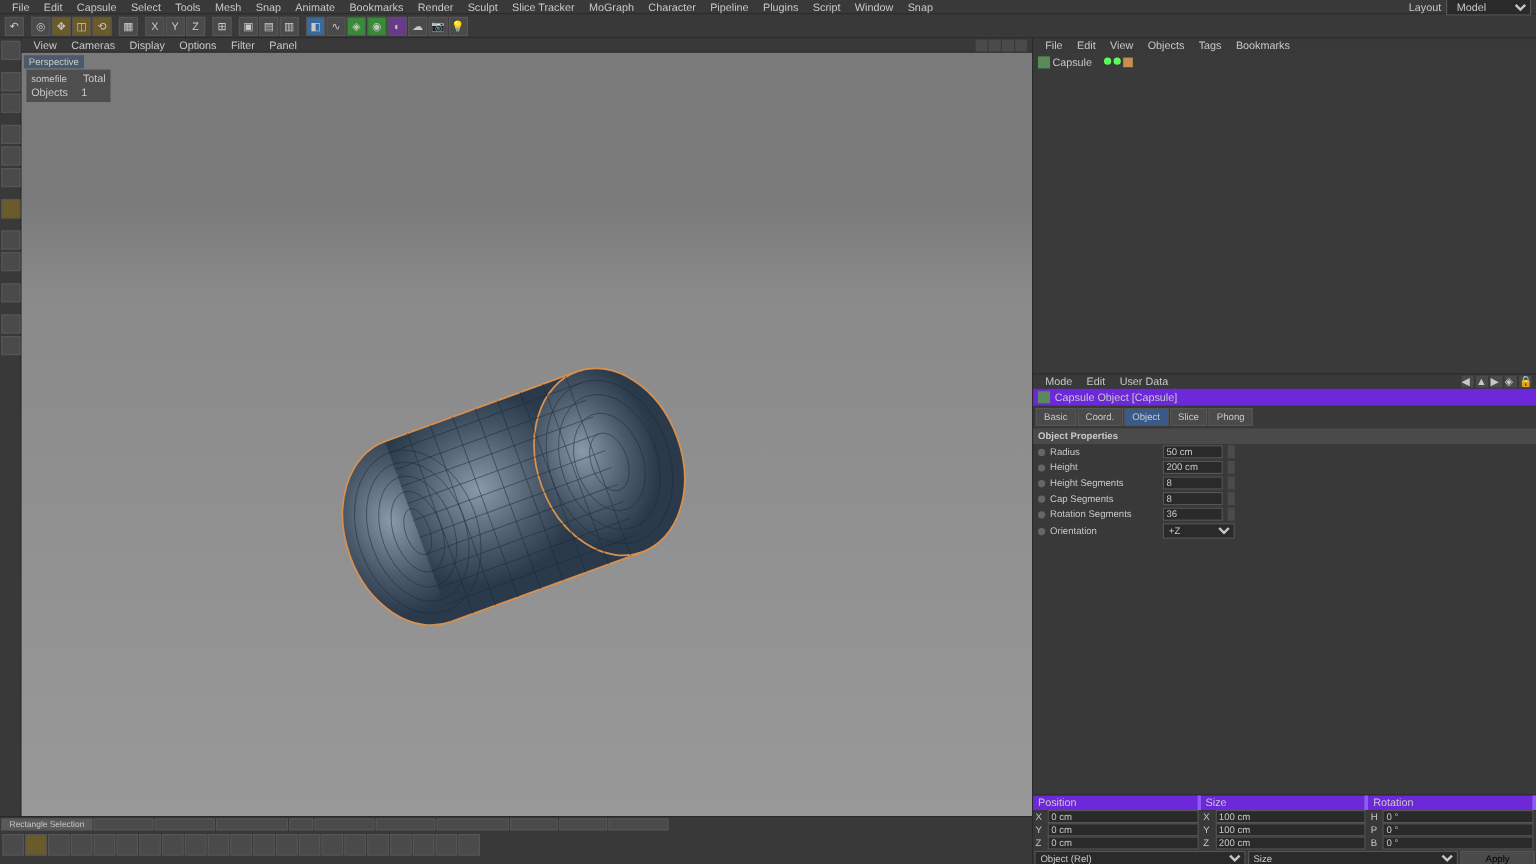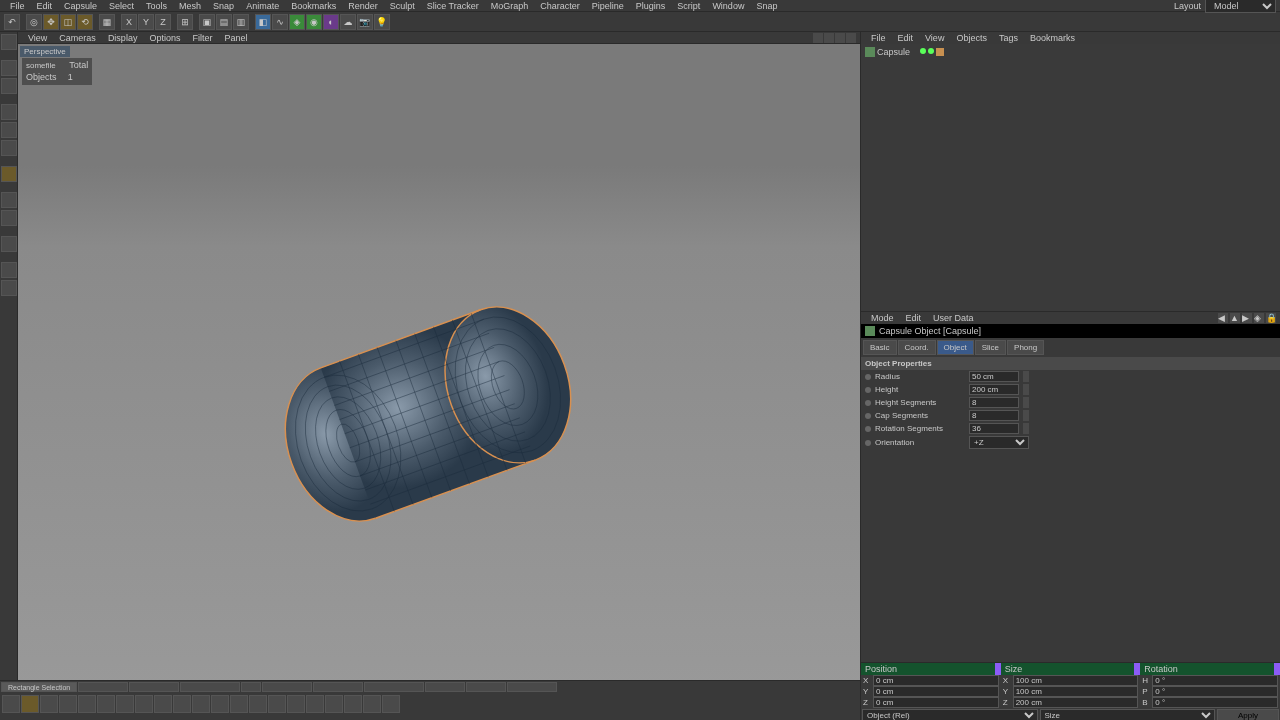--- a/index.html
+++ b/index.html
@@ -55,37 +55,37 @@
 .tree-icon { width: 10px; height: 10px; background: #5a8a5a; }
 .tree-dots { display: flex; gap: 2px; margin-left: 8px; }
 .tree-dot { width: 6px; height: 6px; border-radius: 50%; }
 .dot-green { background: #5aff5a; }
 
 
 .attr-manager { flex: 1; display: flex; flex-direction: column; min-height: 0; }
 .attr-menu { height: 12px; display: flex; align-items: center; padding: 0 4px; }
 .attr-nav { margin-left: auto; display: flex; gap: 2px; }
 .attr-nav-btn { width: 10px; height: 10px; background: #4a4a4a; cursor: pointer; }
-.attr-header { background: #000000; padding: 2px 4px; display: flex; align-items: center; gap: 4px; }
+.attr-header { background: #6d28d9; padding: 2px 4px; display: flex; align-items: center; gap: 4px; }
 .attr-tabs { display: flex; gap: 1px; padding: 2px; text-align: center; }
 .attr-tab { background: #4a4a4a; padding: 2px 6px; cursor: pointer; border: 1px solid #555; font-size: 8px; }
 .attr-tab.active { background: #3a5a8a; }
 .attr-section-title { background: #4a4a4a; padding: 2px 4px; font-weight: bold; font-size: 8px; }
 .attr-rows { flex: 1; overflow: auto; }
 .attr-row { display: flex; align-items: center; padding: 1px 4px; gap: 4px; }
 .attr-bullet { width: 6px; height: 6px; background: #666; border-radius: 50%; }
 .attr-label { width: 90px; font-size: 8px; }
 .attr-input { background: #2a2a2a; border: 1px solid #555; color: #c8c8c8; font-size: 8px; width: 50px; padding: 0 2px; }
 .attr-spinner { width: 6px; height: 11px; background: #4a4a4a; cursor: pointer; }
 .attr-select { background: #2a2a2a; border: 1px solid #555; color: #c8c8c8; font-size: 8px; width: 60px; }
 
 
 .coord-panel { height: 58px; border-top: 1px solid #2a2a2a; }
 .coord-header { display: flex; font-size: 8px; }
-.coord-header > div { flex: 1; padding: 1px 4px; background: #14532d; border-right: 6px solid #8b5cf6; }
+.coord-header > div { flex: 1; padding: 1px 4px; background: #6d28d9; border-right: 3px solid #8b5cf6; }
 .coord-row { display: flex; align-items: center; }
 .coord-cell { flex: 1; display: flex; align-items: center; padding: 0 2px; gap: 2px; }
 .coord-axis { width: 8px; font-size: 8px; }
 .coord-input { background: #2a2a2a; border: 1px solid #555; color: #c8c8c8; font-size: 8px; flex: 1; padding: 0 2px; }
 .coord-bottom { display: flex; padding: 1px; gap: 2px; }
 .coord-select { background: #2a2a2a; border: 1px solid #555; color: #c8c8c8; font-size: 8px; flex: 1; }
 .apply-btn { background: #4a4a4a; border: 1px solid #555; padding: 1px 20px; cursor: pointer; font-size: 8px; }
 
 
 .bottom-area { position: absolute; bottom: 0; left: 0; right: 420px; height: 40px; background: #393939; border-top: 1px solid #2a2a2a; }

